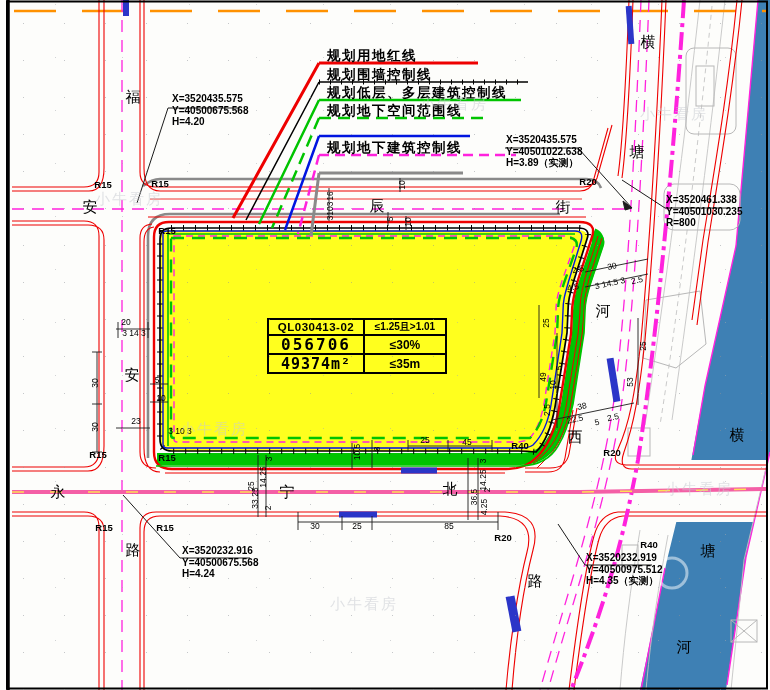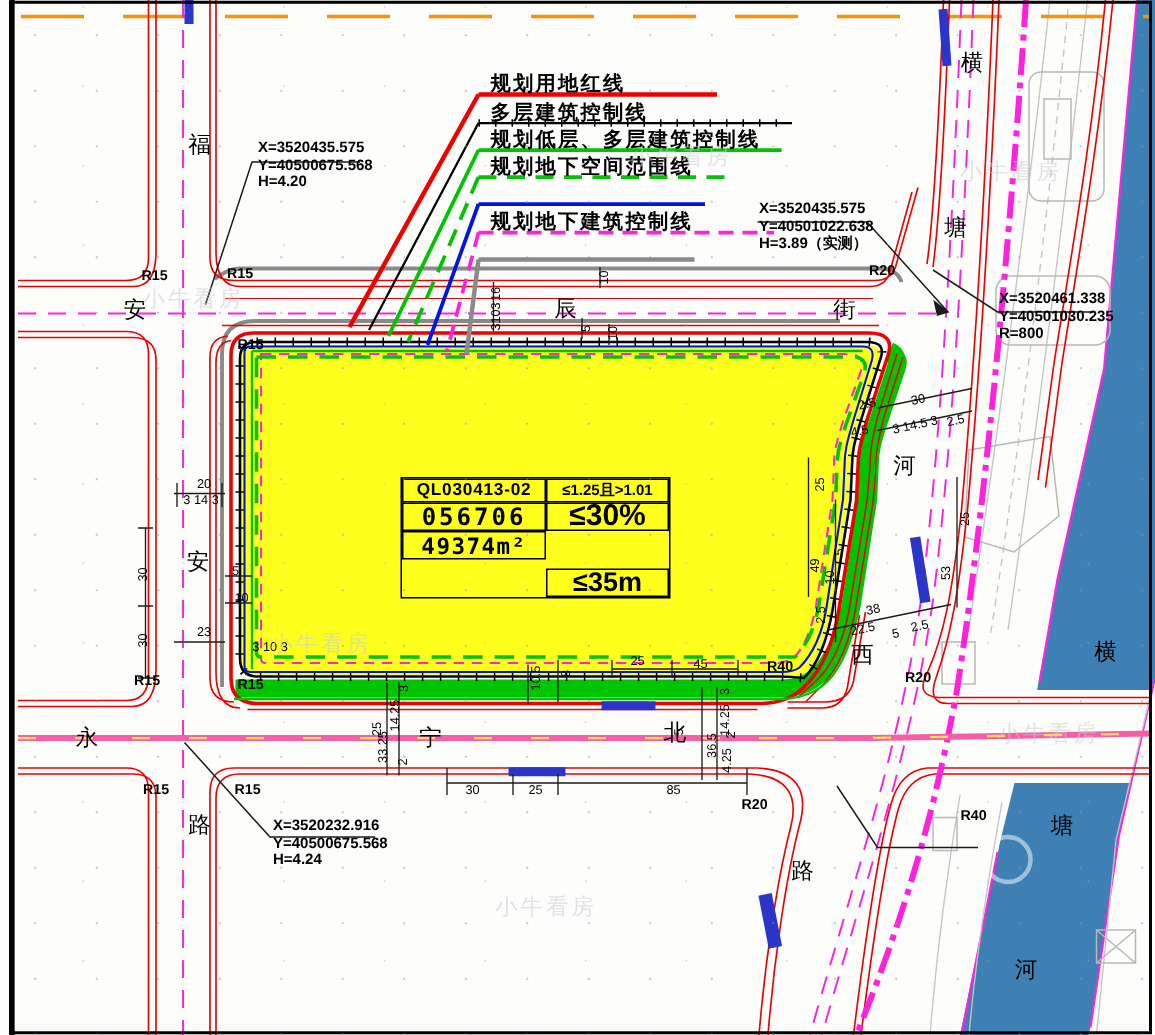--- a/index.html
+++ b/index.html
@@ -29,23 +29,23 @@
   .dim{font-size:8.5px;}
   .callout{position:absolute;z-index:10;font-size:10px;font-weight:bold;line-height:11.5px;white-space:nowrap;}
   .legend-label{position:absolute;z-index:10;font-size:13.5px;font-weight:bold;letter-spacing:1.5px;white-space:nowrap;}
   .ptable{position:absolute;left:267px;top:318px;z-index:10;display:grid;
     grid-template-columns:96px 82px;border:1.6px solid #000;}
   .ptable .cell{border:0.8px solid #000;display:flex;align-items:center;justify-content:center;
     font-weight:bold;color:#000;padding:0 1px;}
   .c-r0c0{font-size:11.5px;height:14px;letter-spacing:.5px;}
   .c-r0c1{font-size:10px;height:14px;}
   .c-r1c0{font-size:16px;height:17px;letter-spacing:2px;font-family:"DejaVu Sans Mono",monospace;}
-  .c-r1c1{font-size:20px;height:17px;}
+  .c-r1c1{font-size:12px;height:17px;}
   .c-r2c0{font-size:15px;height:17px;letter-spacing:1px;font-family:"DejaVu Sans Mono",monospace;}
-  .c-r2c1{font-size:18px;height:17px;margin-top:25px;}
+  .c-r2c1{font-size:12px;height:17px;}
   .wm{position:absolute;z-index:14;font-size:15px;color:#c9ccd2;opacity:.55;letter-spacing:2px;white-space:nowrap;}
   #speckle{position:absolute;left:0;top:0;width:770px;height:690px;z-index:20;pointer-events:none;opacity:.5;
     background-image:radial-gradient(#8f9398 .8px,transparent .9px),radial-gradient(#a6aab0 .7px,transparent .8px);
     background-size:41px 37px,67px 53px;background-position:3px 5px,22px 31px;}
 </style>
 </head>
 <body>
 
 <div id="stage">
 
@@ -164,21 +164,21 @@
     <path class="ln-blue" stroke-width="2.5" d="M319,136 H470 M319,136 L285,230"></path>
     <path class="ln-magenta" stroke-width="2.5" stroke-dasharray="10 6" d="M319,155 H516 M319,155 L298,234"></path>
     <path class="ln-gray" stroke-width="3" d="M319,173 H463 M319,173 L311,236"></path>
   </g>
 
   <path class="frame" stroke-width="3.5" d="M8,0 V690"></path>
   <rect class="frame" x="7" y="1.5" width="760" height="687" stroke-width="2"></rect>
 </svg>
 
 <div class="legend-label" style="left:327px;top:47px">规划用地红线</div>
-<div class="legend-label" style="left:327px;top:66px">多层建筑控制线</div>
+<div class="legend-label" style="left:327px;top:66px">规划围墙控制线</div>
 <div class="legend-label" style="left:327px;top:84px">规划低层、多层建筑控制线</div>
 <div class="legend-label" style="left:327px;top:102px">规划地下空间范围线</div>
 <div class="legend-label" style="left:327px;top:139px">规划地下建筑控制线</div>
 
 <div class="callout" style="left:172px;top:93px">
   <span>X=3520435.575</span><br>
   <span>Y=40500675.568</span><br>
   <span>H=4.20</span>
 </div>
 <div class="callout" style="left:506px;top:134px">
@@ -188,20 +188,25 @@
 </div>
 <div class="callout" style="left:666px;top:194px">
   <span>X=3520461.338</span><br>
   <span>Y=40501030.235</span><br>
   <span>R=800</span>
 </div>
 <div class="callout" style="left:182px;top:545px">
   <span>X=3520232.916</span><br>
   <span>Y=40500675.568</span><br>
   <span>H=4.24</span>
+</div>
+<div class="callout" style="left:586px;top:552px">
+  <span>X=3520232.919</span><br>
+  <span>Y=40500975.512</span><br>
+  <span>H=4.35（实测）</span>
 </div>
 
 <div class="ptable">
   <div class="cell c-r0c0">QL030413-02</div>
   <div class="cell c-r0c1">≤1.25且&gt;1.01</div>
   <div class="cell c-r1c0">056706</div>
   <div class="cell c-r1c1">≤30%</div>
   <div class="cell c-r2c0">49374m²</div>
   <div class="cell c-r2c1">≤35m</div>
 </div>
@@ -229,21 +234,21 @@
       <span class="lbl radius" style="left: 167px; top: 230px;">R15</span>
       <span class="lbl radius" style="left: 98px; top: 454px;">R15</span>
       <span class="lbl radius" style="left: 167px; top: 457px;">R15</span>
       <span class="lbl radius" style="left: 104px; top: 527px;">R15</span>
       <span class="lbl radius" style="left: 165px; top: 527px;">R15</span>
       <span class="lbl radius" style="left: 588px; top: 181px;">R20</span>
       <span class="lbl radius" style="left: 612px; top: 452px;">R20</span>
       <span class="lbl radius" style="left: 503px; top: 537px;">R20</span>
       <span class="lbl radius" style="left: 520px; top: 445px;">R40</span>
       <span class="lbl radius" style="left: 649px; top: 544px;">R40</span>
-      <span class="lbl dim" style="left: 136px; top: 322px;">20</span>
+      <span class="lbl dim" style="left: 126px; top: 322px;">20</span>
       <span class="lbl dim" style="left: 134px; top: 333px;">3 14 3</span>
       <span class="lbl dim" style="left: 95px; top: 383px; transform: translate(-50%, -50%) rotate(-90deg);">30</span>
       <span class="lbl dim" style="left: 95px; top: 427px; transform: translate(-50%, -50%) rotate(-90deg);">30</span>
       <span class="lbl dim" style="left: 157px; top: 380px;">5</span>
       <span class="lbl dim" style="left: 161px; top: 398px;">10</span>
       <span class="lbl dim" style="left: 136px; top: 421px;">23</span>
       <span class="lbl dim" style="left: 133px; top: 431px; margin-left: 47px;">3 10 3</span>
       <span class="lbl dim" style="left: 330px; top: 196px; transform: translate(-50%, -50%) rotate(-90deg);">16</span>
       <span class="lbl dim" style="left: 330px; top: 204px; transform: translate(-50%, -50%) rotate(-90deg);">3</span>
       <span class="lbl dim" style="left: 330px; top: 211px; transform: translate(-50%, -50%) rotate(-90deg);">10</span>

